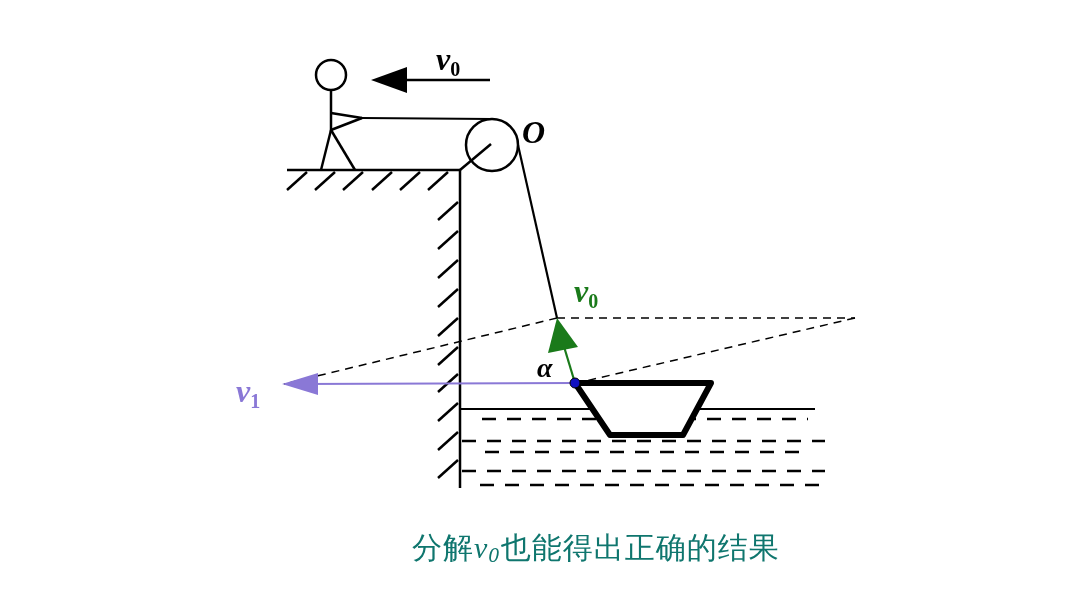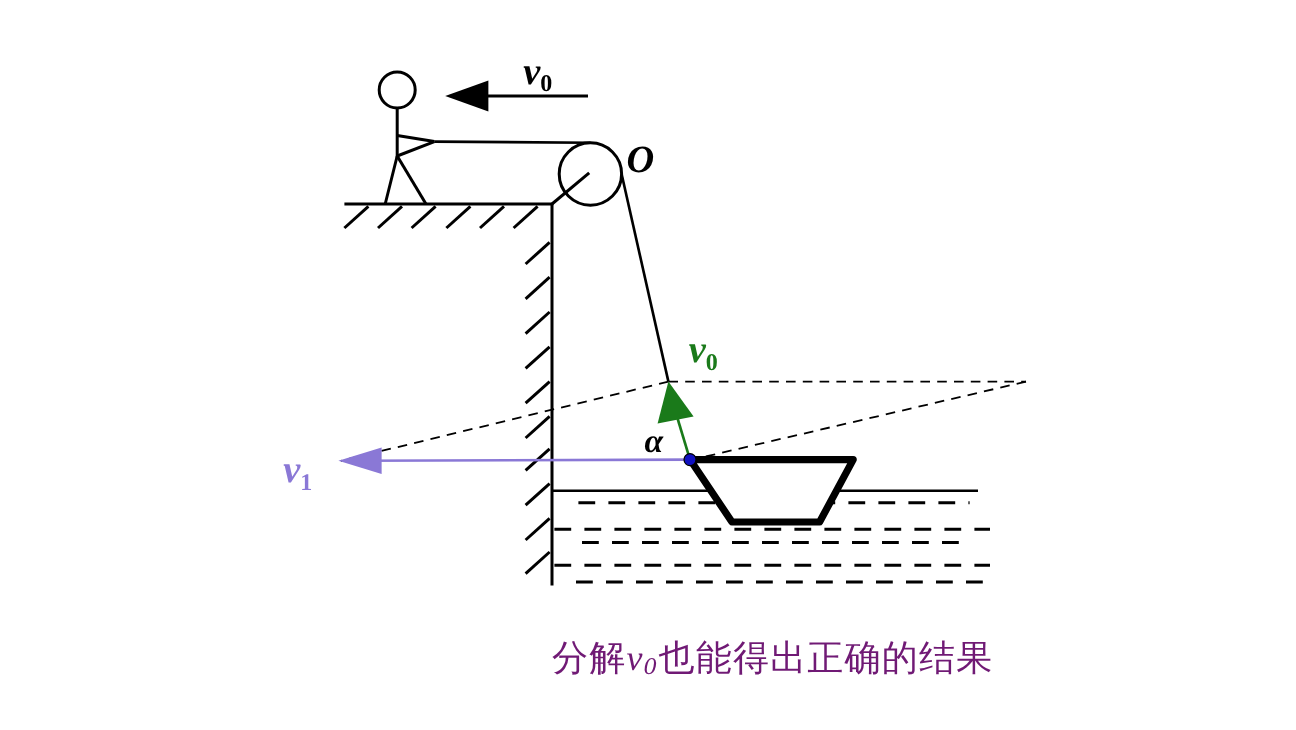--- a/index.html
+++ b/index.html
@@ -1,19 +1,19 @@
 <!DOCTYPE html>
 <html><head>
 <meta charset="utf-8">
 <style>
   html, body { margin:0; padding:0; background:#ffffff; }
   body { width:1080px; height:608px; position:relative; overflow:hidden; font-family:"Liberation Serif","DejaVu Serif",serif; }
   #diagram { position:absolute; left:0; top:0; width:1080px; height:608px; }
   .lbl { font-family:"Liberation Serif","DejaVu Serif",serif; font-weight:bold; font-style:italic; }
-  .caption { position:absolute; left:412px; top:528px; font-family:"DejaVu Serif","Liberation Serif",serif; font-size:30px; color:#701a75; white-space:nowrap; letter-spacing:1px;margin-left:48px; }
+  .caption { position:absolute; left:412px; top:528px; font-family:"DejaVu Serif","Liberation Serif",serif; font-size:30px; color:#0f766e; white-space:nowrap; letter-spacing:1px; }
   .caption .var { font-family:"Liberation Serif",serif; font-style:italic; }
   .caption sub { font-size:18px; font-style:italic; vertical-align:-4px; }
 </style>
 </head>
 <body>
 
 <svg id="diagram" viewBox="0 0 1080 608" xmlns="http://www.w3.org/2000/svg">
 
   <g stroke="#000" stroke-width="2.5" fill="none">
     <line x1="287" y1="170" x2="461" y2="170"></line>

